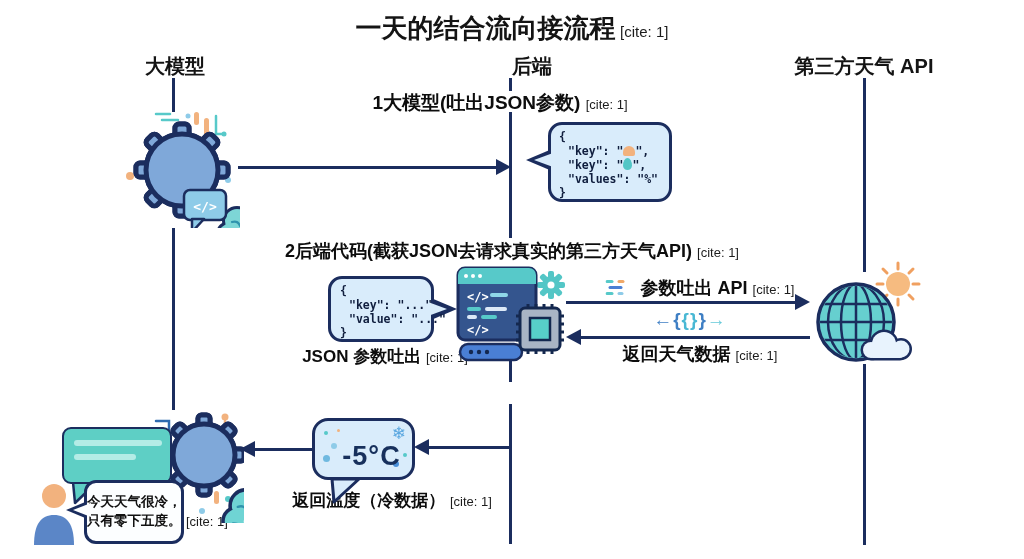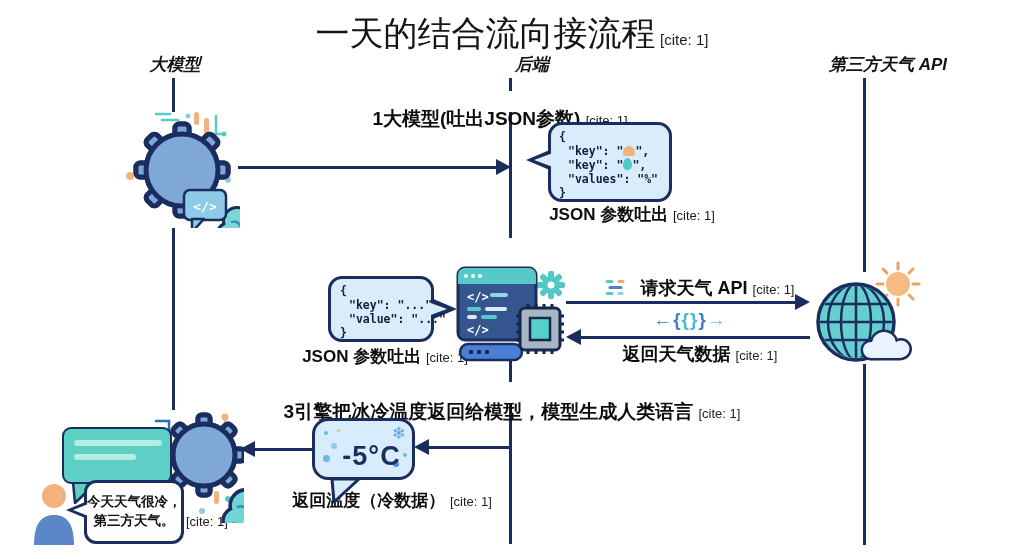--- a/index.html
+++ b/index.html
@@ -9,25 +9,25 @@
   *{margin:0;padding:0;box-sizing:border-box;}
   body{background:#fff;font-family:"Liberation Sans",sans-serif;}
   #canvas{position:relative;width:1024px;height:559px;background:#fff;overflow:hidden;}
   .abs{position:absolute;}
   .cx{transform:translateX(-50%);white-space:nowrap;}
   .lifeline{position:absolute;width:3px;background:var(--navy);}
   .hline{position:absolute;height:3px;background:var(--navy);}
   .tri-r{position:absolute;width:0;height:0;border-top:8px solid transparent;border-bottom:8px solid transparent;border-left:15px solid var(--navy);}
   .tri-l{position:absolute;width:0;height:0;border-top:8px solid transparent;border-bottom:8px solid transparent;border-right:15px solid var(--navy);}
   .title{top:11px;left:0;width:100%;text-align:center;color:var(--ink);}
-  .title .big{font-size:34px;font-weight:400;}
+  .title .big{font-size:26px;font-weight:700;}
   .cite{font-weight:400;font-size:13px;color:#1c1c1c;}
   .title .cite{font-size:15px;}
-  .lane{top:53px;font-size:17px;font-weight:700;color:var(--ink);font-style:italic;}
-  .step{font-weight:700;font-size:19px;color:#0d0d0d;margin-top:16px;}
+  .lane{top:53px;font-size:20px;font-weight:700;color:var(--ink);}
+  .step{font-weight:700;font-size:19px;color:#0d0d0d;}
   .flowlbl{font-weight:700;font-size:18px;color:#0d0d0d;}
   .caption{font-weight:700;font-size:17px;color:#0d0d0d;}
   .bubble{position:absolute;background:var(--bub);border:3px solid var(--navy);border-radius:14px;}
   .mono{font-family:"DejaVu Sans Mono",monospace;font-weight:700;font-size:11.5px;line-height:14px;color:#101e3e;}
   .json-line{white-space:nowrap;}
   .ind{padding-left:9px;}
   .blob{display:inline-block;vertical-align:-1px;}
   .blob-sun{width:12px;height:10px;background:var(--orange);border-radius:6px 6px 2px 2px;}
   .blob-drop{width:9px;height:12px;background:var(--teal);border-radius:50% 50% 50% 50% / 62% 62% 38% 38%;}
   .braces{font-weight:700;font-size:19px;letter-spacing:1px;}
@@ -46,21 +46,21 @@
 
 <div id="canvas">
 
   <div class="abs title">
     <span class="big">一天的结合流向接流程</span>
     <span class="cite">[cite: 1]</span>
   </div>
 
   <div class="abs cx lane" style="left:175px;">大模型</div>
   <div class="abs cx lane" style="left:532px;">后端</div>
-  <div class="abs cx lane" style="left:864px;margin-left:24px;">第三方天气 API</div>
+  <div class="abs cx lane" style="left:864px;">第三方天气 API</div>
 
   <div class="lifeline" style="left:172px;top:78px;height:34px;"></div>
   <div class="lifeline" style="left:172px;top:228px;height:182px;"></div>
   <div class="lifeline" style="left:172px;top:510px;height:33px;"></div>
 
   <div class="lifeline" style="left:509px;top:78px;height:13px;"></div>
   <div class="lifeline" style="left:509px;top:112px;height:126px;"></div>
   <div class="lifeline" style="left:509px;top:356px;height:26px;"></div>
   <div class="lifeline" style="left:509px;top:404px;height:140px;"></div>
 
@@ -81,25 +81,25 @@
     <div class="mono json-line">{</div>
     <div class="mono json-line ind">
       <span>"key": "</span><span class="blob blob-sun"></span><span>",</span>
     </div>
     <div class="mono json-line ind">
       <span>"key": "</span><span class="blob blob-drop"></span><span>",</span>
     </div>
     <div class="mono json-line ind">"values": "%"</div>
     <div class="mono json-line">}</div>
   </div>
-  <div class="abs cx caption" style="left:632px;top:203px;">
-    <span>JSON 参数吐出</span>
-    <span class="cite">[cite: 1]</span>
-  </div>
-
+
+  <div class="abs cx" style="left:512px;top:239px;font-weight:700;font-size:18px;color:#0d0d0d;white-space:nowrap;">
+    <span>2后端代码(截获JSON去请求真实的第三方天气API)</span>
+    <span class="cite">[cite: 1]</span>
+  </div>
 
   <div class="tri-r" style="left:431px;top:298px;border-top-width:11px;border-bottom-width:11px;border-left-width:26px;"></div>
   <div class="tri-r" style="left:428px;top:302px;border-top-width:7px;border-bottom-width:7px;border-left-width:19px;border-left-color:var(--bub);z-index:3;"></div>
   <div class="bubble" style="left:328px;top:276px;width:106px;height:66px;padding:5px 0 0 9px;z-index:2;">
     <div class="mono json-line">{</div>
     <div class="mono json-line ind">"key": "...",</div>
     <div class="mono json-line ind">"value": "..."</div>
     <div class="mono json-line">}</div>
   </div>
   <div class="abs cx caption" style="left:385px;top:345px;">
@@ -155,21 +155,21 @@
   </div>
 
   <div class="abs cx flowlbl" style="left:700px;top:276px;">
     <span class="dashico"><svg width="24" height="17" viewBox="0 0 24 17">
           <rect x="0" y="1" width="8" height="3" rx="1.5" fill="#57c9c9"></rect>
           <rect x="12" y="1" width="7" height="3" rx="1.5" fill="#f0a868"></rect>
           <rect x="3" y="7" width="14" height="3" rx="1.5" fill="#4a7fd4"></rect>
           <rect x="0" y="13" width="8" height="3" rx="1.5" fill="#57c9c9"></rect>
           <rect x="12" y="13" width="6" height="3" rx="1.5" fill="#8ecbe8"></rect>
         </svg></span>
-    <span>请求天气 API</span>
+    <span>参数吐出 API</span>
     <span class="cite">[cite: 1]</span>
   </div>
   <div class="hline" style="left:566px;top:301px;width:230px;"></div>
   <div class="tri-r" style="left:795px;top:294px;"></div>
 
   <div class="abs cx braces" style="left:690px;top:309px;">
     <span style="color:#3f7fc4;">←</span><span style="color:#3f7fc4;">{</span><span style="color:#49b8d4;">{</span><span style="color:#49b8d4;">}</span><span style="color:#3f7fc4;">}</span><span style="color:#66c9d9;">→</span>
   </div>
 
   <div class="hline" style="left:580px;top:336px;width:230px;"></div>
@@ -205,24 +205,20 @@
       </g>
       <g fill="#e8f3fd">
         <circle cx="74" cy="84" r="12"></circle>
           <circle cx="91" cy="89" r="8.5"></circle>
           <circle cx="61" cy="90" r="8"></circle>
           <rect x="58" y="88" width="37" height="10" rx="5"></rect>
       </g>
     </svg>
   </div>
 
-  <div class="abs cx step" style="left:512px;top:383px;">
-    <span>3引擎把冰冷温度返回给模型，模型生成人类语言</span>
-    <span class="cite">[cite: 1]</span>
-  </div>
 
   <div class="hline" style="left:428px;top:446px;width:82px;"></div>
   <div class="tri-l" style="left:414px;top:439px;"></div>
   <div class="hline" style="left:254px;top:448px;width:58px;"></div>
   <div class="tri-l" style="left:240px;top:441px;"></div>
 
   <div class="abs" style="left:330px;top:477px;z-index:1;">
     <svg width="34" height="27" viewBox="0 0 34 27">
         <polygon points="4,25 2,2 29,2" fill="#d9ecfb" stroke="#1b2d5e" stroke-width="3" stroke-linejoin="round"></polygon>
       </svg>
@@ -430,17 +426,17 @@
     <svg width="48" height="64" viewBox="0 0 48 64">
       <circle cx="24" cy="15" r="12" fill="#f2b27e"></circle>
       <path d="M4,64 C4,43 11,34 24,34 C37,34 44,43 44,64 Z" fill="#5b86c7"></path>
     </svg>
   </div>
 
   <div class="tri-l" style="left:66px;top:500px;border-top-width:10px;border-bottom-width:10px;border-right-width:24px;z-index:1;"></div>
   <div class="tri-l" style="left:73px;top:503px;border-top-width:7px;border-bottom-width:7px;border-right-width:18px;border-right-color:#fcfeff;z-index:3;"></div>
   <div class="chatbub" style="z-index:2;">
     <div class="line">今天天气很冷，</div>
-    <div class="line">第三方天气。</div>
+    <div class="line">只有零下五度。</div>
   </div>
   <div class="abs cite" style="left:186px;top:514px;">[cite: 1]</div>
 
 </div>
 
 </body></html>

